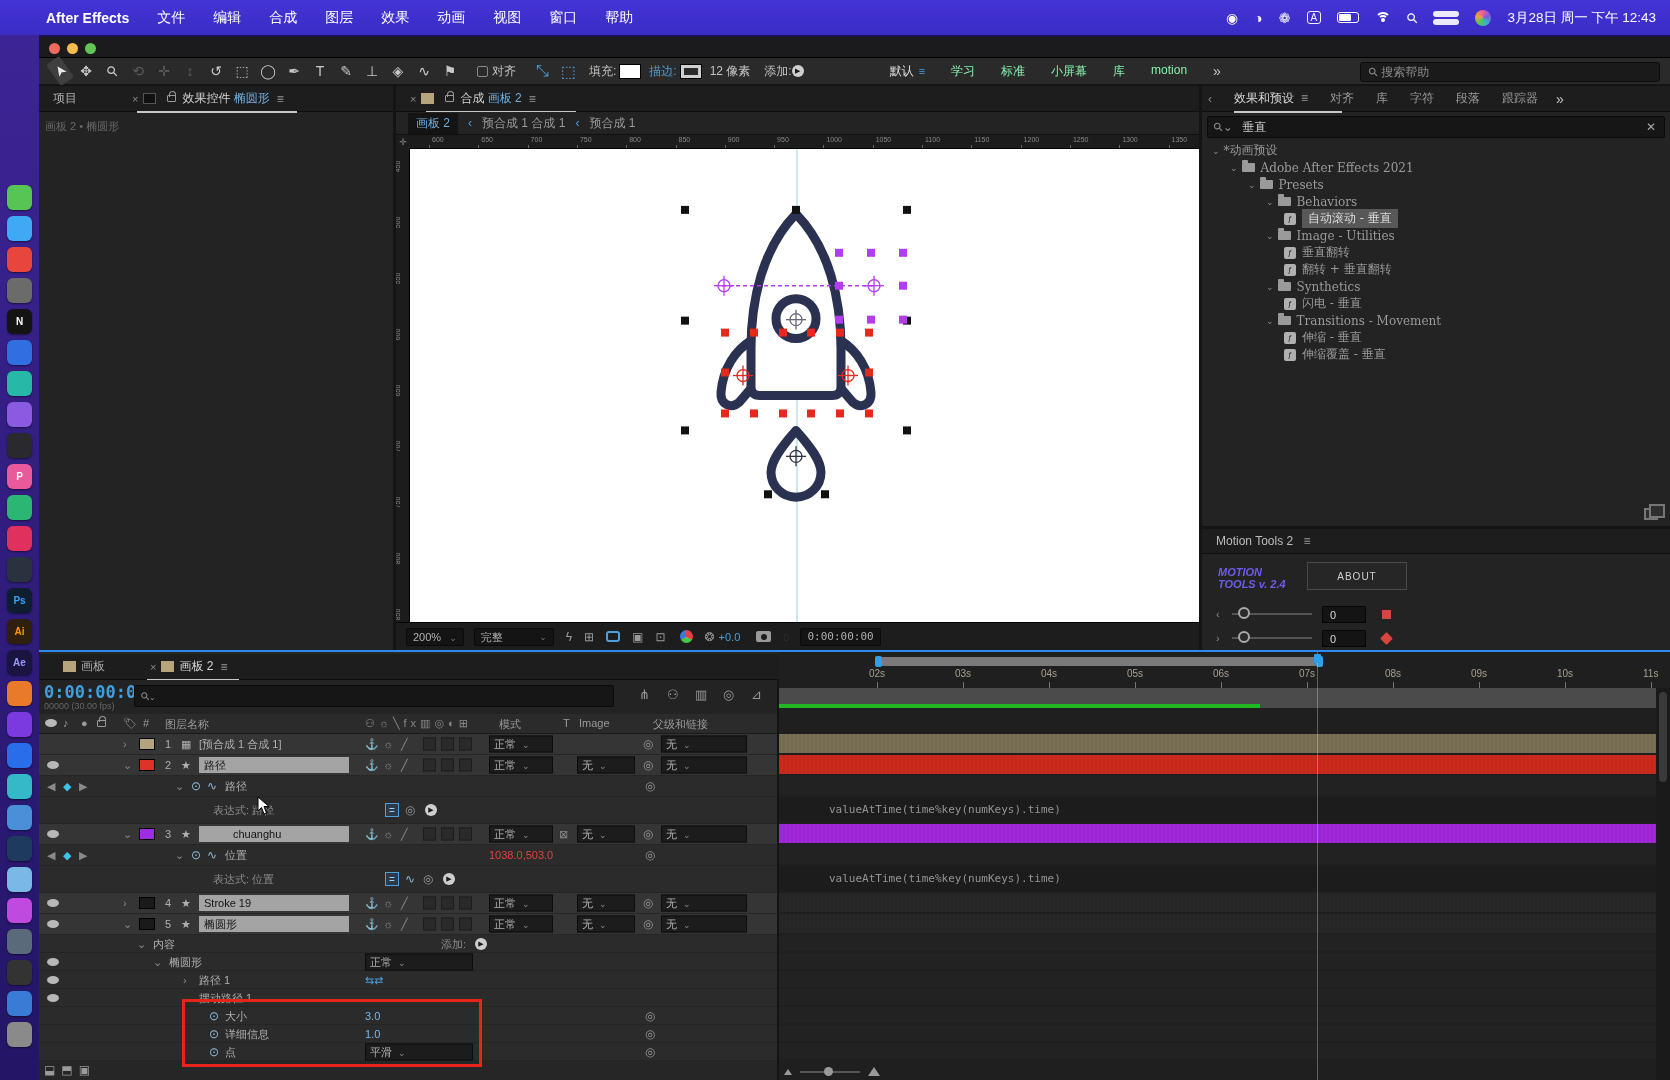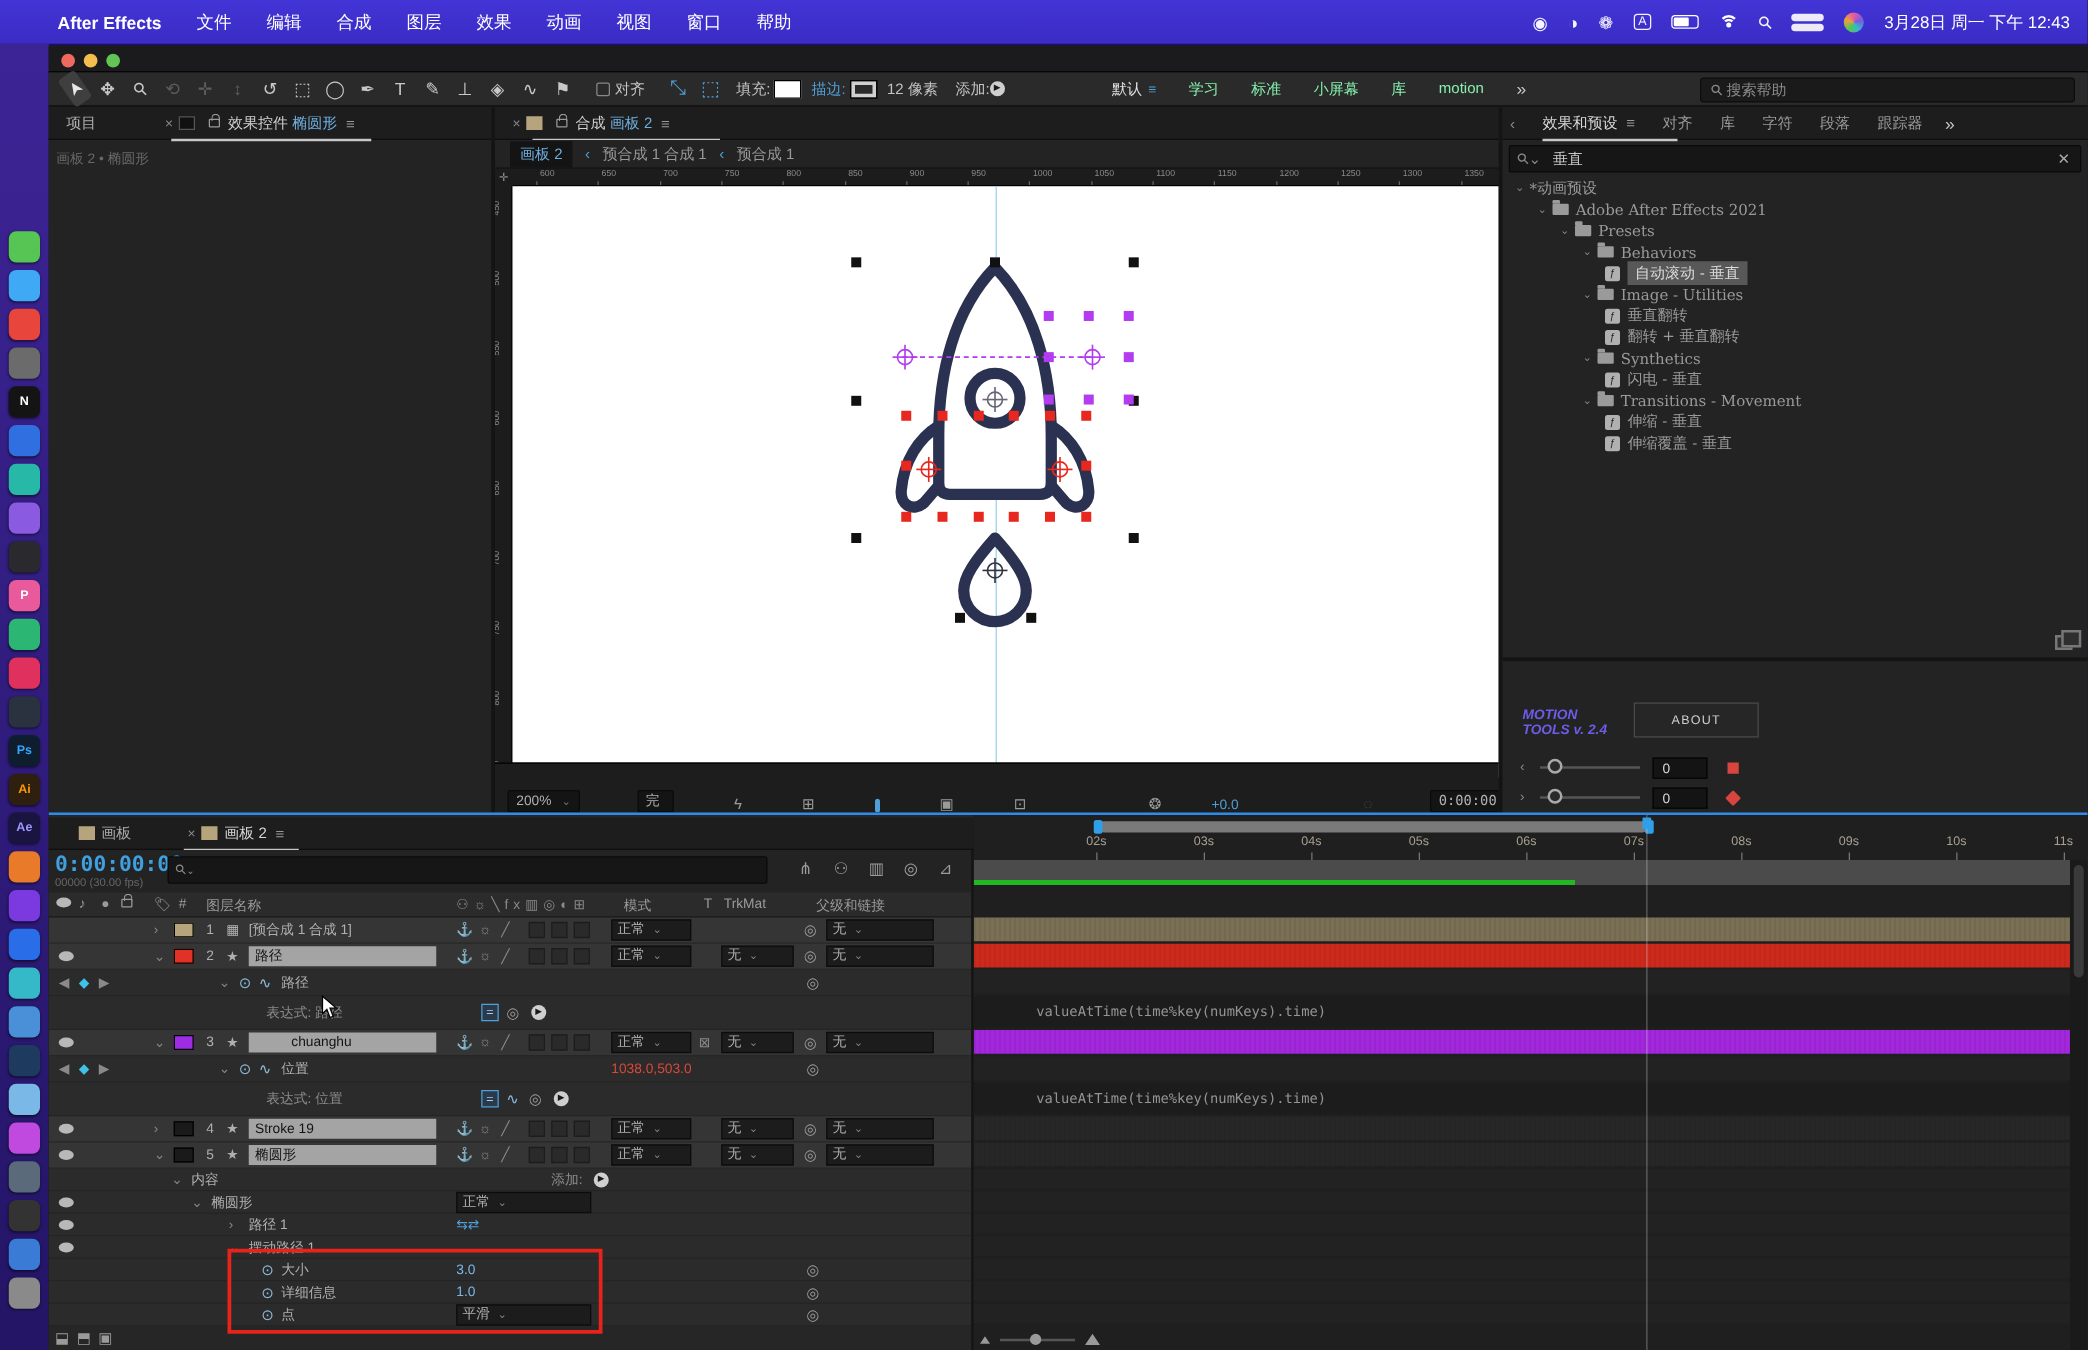--- a/index.html
+++ b/index.html
@@ -78,22 +78,22 @@
   .crumb-first { background:#141414; color:#6fb0e0; padding:2px 8px; margin-left:12px; }
   .crumb-sep { color:#4f9fd8; margin:0 10px; }
   #ruler-top { position:absolute; left:14px; top:49px; right:0; height:14px; background:#1c1c1c;
     border-bottom:1px solid #000; overflow:hidden; }
   #ruler-left { position:absolute; left:0; top:63px; width:14px; bottom:28px; background:#1c1c1c;
     border-right:1px solid #000; overflow:hidden; }
   .rt-num { position:absolute; top:1px; font-size:7px; color:#8a8a8a; }
   .rt-num:after { content:""; position:absolute; left:-3px; top:9px; height:4px; width:1px; background:#666; }
   .rl-num { position:absolute; left:-4px; font-size:7px; color:#8a8a8a; transform:rotate(-90deg); }
   #canvas-wrap { position:absolute; left:14px; top:63px; right:0; bottom:28px; background:#fff; }
-  #viewer-bottom { position:absolute; left:0; bottom:0; width:100%; height:40px; background:#1d1d1d;
-    border-top:1px solid #000; display:flex; align-items:flex-end; color:#b0b0b0; font-size:11px;gap:36px; }
+  #viewer-bottom { position:absolute; left:0; bottom:0; width:100%; height:28px; background:#1d1d1d;
+    border-top:1px solid #000; display:flex; align-items:center; color:#b0b0b0; font-size:11px; }
   .vb-well { background:#141414; border:1px solid #0a0a0a; border-radius:2px; height:18px; line-height:16px;
     padding:0 6px; margin-left:10px; color:#b0b0b0; }
   .vb-well .dd { color:#777; margin-left:8px; font-size:9px; }
   .vb-ic { margin-left:12px; color:#9a9a9a; font-size:12px; }
   .vb-ic.maskic { width:14px; height:11px; border:2px solid #4f9fd8; border-radius:3px; }
   .rgbcirc { width:13px; height:13px; border-radius:50%; margin-left:14px;
     background:conic-gradient(#e84040 0 33%, #46c84a 33% 66%, #3a7bd5 66% 100%); }
   .exposure { color:#4f9fd8; margin-left:4px; }
   .camico { width:15px; height:11px; background:#9a9a9a; border-radius:2px; position:relative; margin-left:16px; }
   .camico:after { content:""; position:absolute; left:4.5px; top:2.5px; width:6px; height:6px; border-radius:50%; background:#1d1d1d; }
@@ -519,20 +519,24 @@
           <span class="preset-ic">ƒ</span>
           <span>伸缩 - 垂直</span>
         </div>
         <div class="tree-row" style="top: 204px; padding-left: 82px;">
           <span class="preset-ic">ƒ</span>
           <span>伸缩覆盖 - 垂直</span>
         </div>
       </div>
     <div id="fx-corner"></div>
     <div id="mt-divider"></div>
+    <div id="mt-header">
+      <span style="margin-left:14px">Motion Tools 2</span>
+      <span class="hamb">≡</span>
+    </div>
     <div id="mt-logo">
       <div>MOTION</div>
       <div>TOOLS v. 2.4</div>
     </div>
     <div id="mt-about">ABOUT</div>
     <div id="mt-rows">
         <div class="mt-row" style="top: 518px;">
           <span class="mt-chev">‹</span>
           <span class="mt-track">
             <span class="mt-knob" style="left: 8%;"></span>
@@ -581,21 +585,21 @@
       <span class="ch" style="left:6px"><span class="eye-ic"></span></span>
       <span class="ch" style="left:24px">♪</span>
       <span class="ch" style="left:42px">●</span>
       <span class="ch" style="left:58px"><span class="padlock" style="margin:0"></span></span>
       <span class="ch" style="left:84px">🏷</span>
       <span class="ch" style="left:104px">#</span>
       <span class="ch" style="left:126px">图层名称</span>
       <span class="ch" id="sw-icons" style="left:326px;letter-spacing:4px;color:#8a8a8a">⚇☼╲fx▥◎◐⊞</span>
       <span class="ch" style="left:460px">模式</span>
       <span class="ch" style="left:524px">T</span>
-      <span class="ch" style="left:540px">TrkMat</span>
+      <span class="ch" style="left:540px">Image</span>
       <span class="ch" style="left:614px">父级和链接</span>
     </div>
 
     <div id="tl-left">
         <div class="trow layer" style="top: 0px; height: 21px;">
           <span class="dimglyph cell" style="left: 84px;">›</span>
           <span class="cell" style="width: 16px; height: 12px; background: rgb(181, 164, 124); border: 1px solid rgb(0, 0, 0); left: 100px;"></span>
           <span class="cell" style="left: 126px;">1</span>
           <span class="cell" style="left: 142px;">▦</span>
           <span class="cell" style="left: 160px;">[预合成 1 合成 1]</span>

